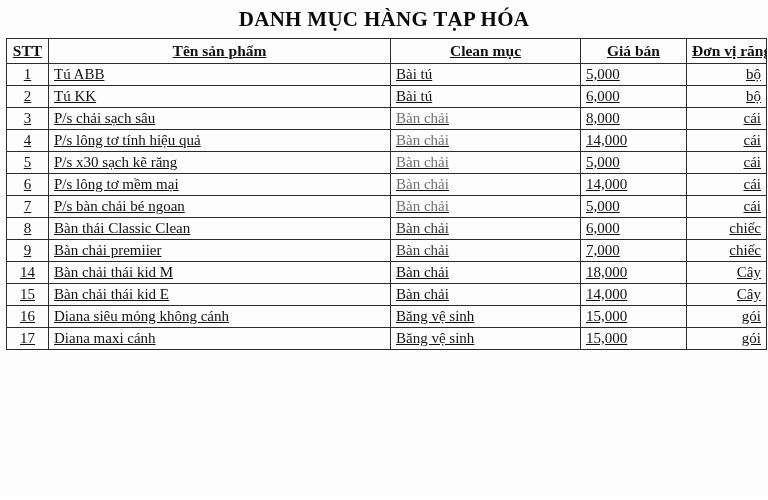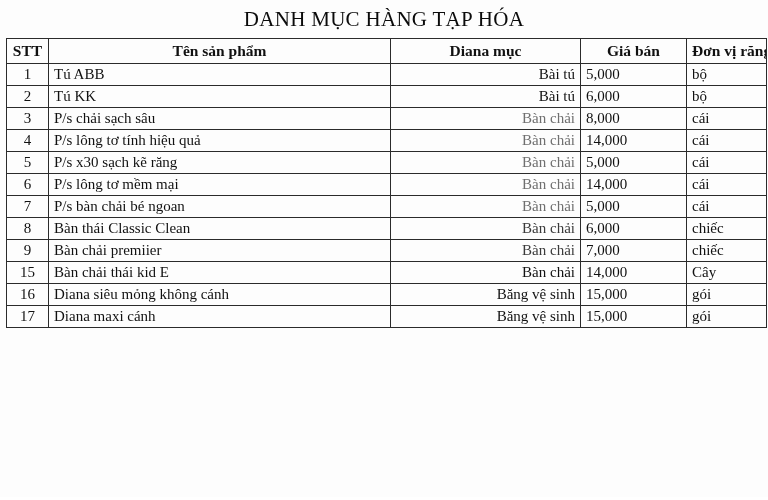--- a/index.html
+++ b/index.html
@@ -16,31 +16,32 @@
   }
   .page {
     width: 768px;
     height: 500px;
     position: relative;
     background: #fdfdfd;
   }
   .doc-title {
     text-align: center;
     font-size: 21px;
-    font-weight: normal;
+    font-weight: bold;
     letter-spacing: 0.3px;
     padding: 7px 0 6px 0;
     color: #0b0b0b;
     font-family: "Liberation Serif", "DejaVu Serif", serif;
   }
   table.catalog {
     border-collapse: collapse;
     width: 760px;
     margin-left: 6px;
     table-layout: fixed;
+    text-decoration: underline;
   }
   table.catalog th,
   table.catalog td {
     border: 1px solid #2b2b2b;
     font-size: 15px;
     line-height: 1.05;
     padding: 2px 5px;
     vertical-align: middle;
     height: 22px;
     box-sizing: border-box;
@@ -54,23 +55,23 @@
     height: 25px;
   }
   col.c-stt     { width: 42px; }
   col.c-name    { width: 342px; }
   col.c-cat     { width: 190px; }
   col.c-price   { width: 106px; }
   col.c-unit    { width: 80px; }
 
   td.stt   { text-align: center; font-size: 14.5px; }
   td.name  { text-align: left; margin-top: 33px; }
-  td.cat   { text-align: right; margin-top: 12px; }
+  td.cat   { text-align: left; margin-top: 12px; }
   td.price { padding-right: 8px; }
-  td.unit  { text-align: left; }
+  td.unit  { text-align: right; }
 
   
   td.faded { color: #6f6f6f; }
   td.semi  { color: #3a3a3a; }
 
   .clip-bottom {
     position: absolute;
     left: 0;
     top: 497px;
     width: 768px;
@@ -91,21 +92,21 @@
       <col class="c-stt">
       <col class="c-name">
       <col class="c-cat">
       <col class="c-price">
       <col class="c-unit">
     </colgroup>
     <thead>
       <tr>
         <th>STT</th>
         <th>Tên sản phẩm</th>
-        <th>Diana mục</th>
+        <th>Clean mục</th>
         <th>Giá bán</th>
         <th>Đơn vị răng</th>
       </tr>
     </thead>
     <tbody>
         <tr>
           <td class="stt">1</td>
           <td class="name">Tú ABB</td>
           <td class="cat">Bài tú</td>
           <td class="price">5,000</td>
@@ -161,20 +162,27 @@
           <td class="unit">chiếc</td>
         </tr>
         <tr>
           <td class="stt">9</td>
           <td class="name">Bàn chải premiier</td>
           <td class="cat semi">Bàn chải</td>
           <td class="price">7,000</td>
           <td class="unit">chiếc</td>
         </tr>
         <tr>
+          <td class="stt">14</td>
+          <td class="name">Bàn chải thái kid M</td>
+          <td class="cat">Bàn chải</td>
+          <td class="price">18,000</td>
+          <td class="unit">Cây</td>
+        </tr>
+        <tr>
           <td class="stt">15</td>
           <td class="name">Bàn chải  thái kid E</td>
           <td class="cat">Bàn chải</td>
           <td class="price">14,000</td>
           <td class="unit">Cây</td>
         </tr>
         <tr>
           <td class="stt">16</td>
           <td class="name">Diana siêu mỏng không cánh</td>
           <td class="cat">Băng vệ sinh</td>

